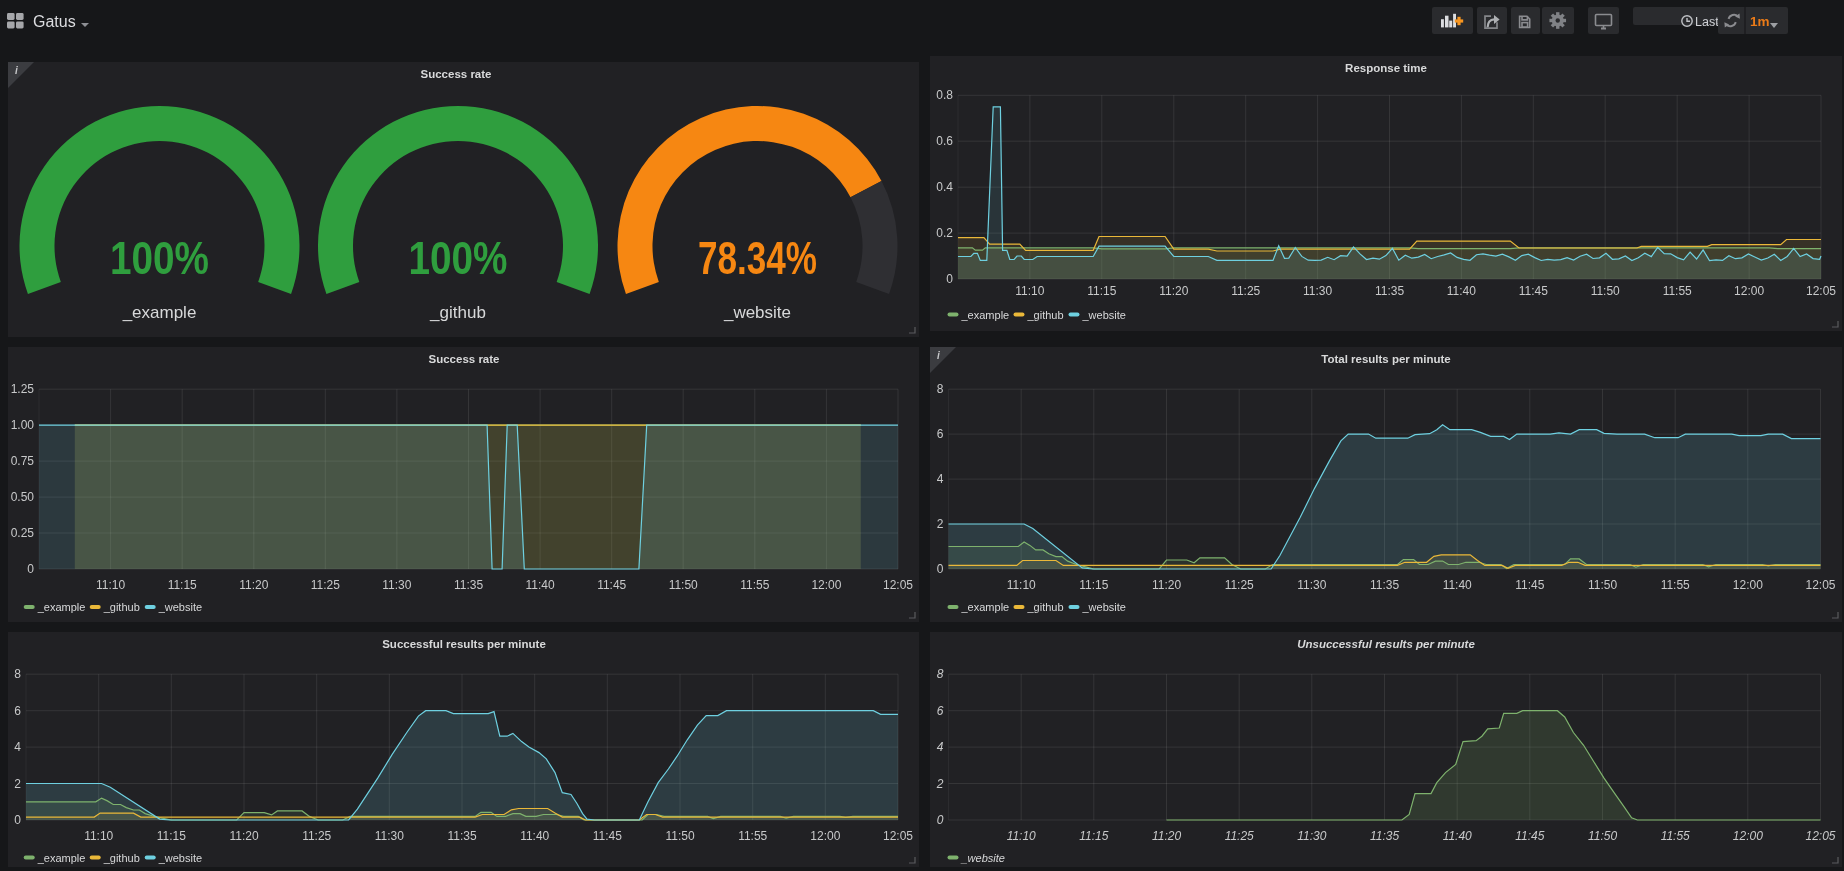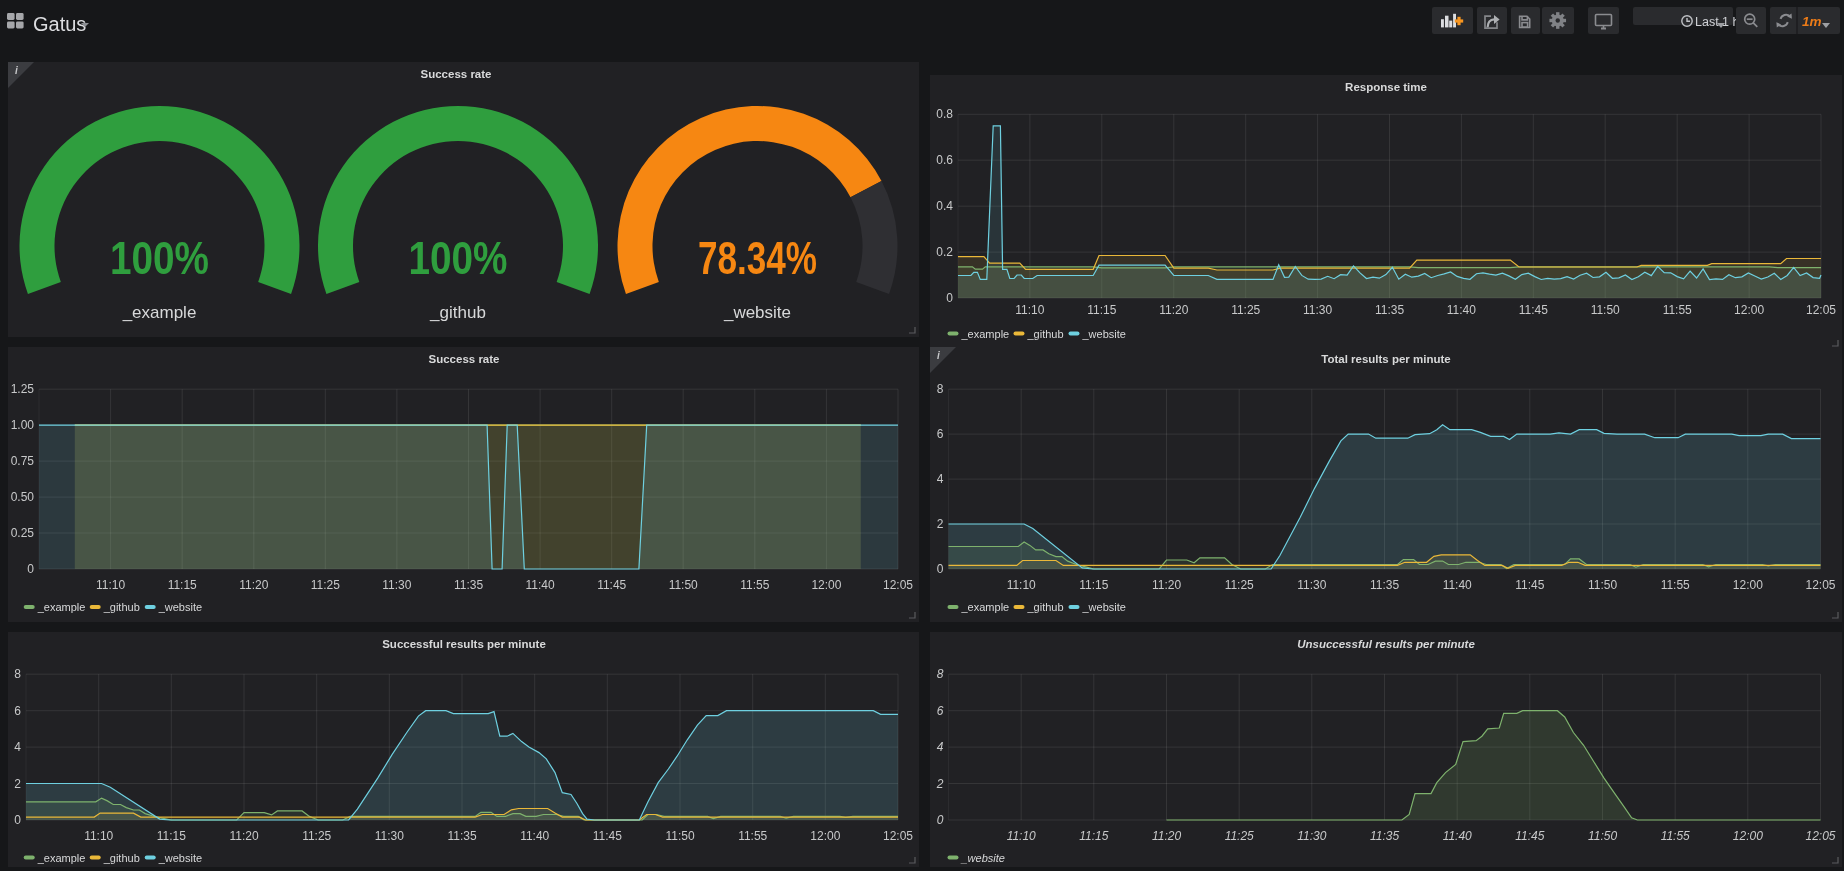--- a/index.html
+++ b/index.html
@@ -4,21 +4,21 @@
 body { width:1844px; height:871px; background:#161719; font-family:"Liberation Sans", sans-serif; overflow:hidden; position:relative; }
 svg text { font-family:"Liberation Sans", sans-serif; }
 </style></head>
 <body>
 <svg style="position:absolute;left:7px;top:13px" width="18" height="16">
 <rect x="0" y="0" width="7.6" height="7" rx="1.4" fill="#a6a7aa"></rect>
 <rect x="9" y="0" width="7.6" height="7" rx="1.4" fill="#a6a7aa"></rect>
 <rect x="0" y="8.4" width="7.6" height="7" rx="1.4" fill="#a6a7aa"></rect>
 <rect x="9" y="8.4" width="7.6" height="7" rx="1.4" fill="#a6a7aa"></rect>
 </svg>
-<div style="position:absolute;left:33px;top:13px;font-size:20px;color:#dcdde0;">Gatus</div>
+<div style="position:absolute;left:33px;top:13px;font-size:16px;color:#dcdde0;">Gatus</div>
 <div style="position:absolute;left:81px;top:22.5px;width:0;height:0;border-left:4px solid transparent;border-right:4px solid transparent;border-top:4.5px solid #8d8f94;"></div>
 <div style="position:absolute;left:1432px;top:7px;width:41px;height:27px;background:#2a2b2e;border-radius:2px;"><svg width="41" height="27">
       <g fill="#dcdde0">
 <rect x="9" y="12.2" width="2.9" height="8.2"></rect>
         <rect x="13" y="8.7" width="3.5" height="11.7"></rect>
         <rect x="17.2" y="13.6" width="3" height="6.8"></rect>
         <rect x="21.1" y="6.8" width="2.9" height="13.6"></rect>
       </g>
 <rect x="22.8" y="12.4" width="8.4" height="3.2" fill="#f79520"></rect>
 <rect x="25.4" y="9.8" width="3.2" height="8.4" fill="#f79520"></rect>
@@ -56,21 +56,21 @@
 <path d="M13 11 v3.2 h3"></path>
 </g>
 <text x="21" y="18.5" font-size="12.5" fill="#d0d2d6" font-family="Liberation Sans, sans-serif">Last 1 hour</text>
 </svg>
 <div style="position:absolute;left:84px;top:16px;width:0;height:0;border-left:4.5px solid transparent;border-right:4.5px solid transparent;border-top:5px solid #9d9fa3;"></div></div>
 <div style="position:absolute;left:1736px;top:7px;width:30px;height:27px;background:#2a2b2e;border-radius:2px;"><svg width="30" height="27" fill="none" stroke="#8b8c90" stroke-width="1.7">
 <circle cx="13.7" cy="12.2" r="5"></circle>
 <path d="M10.8 12.2 h5.8"></path>
 <path d="M17.3 15.9 l4 4"></path>
     </svg></div>
-<div style="position:absolute;left:1770px;top:7px;width:70px;height:27px;background:#2a2b2e;border-radius:2px;font-style:italic;"><svg width="70" height="27">
+<div style="position:absolute;left:1718px;top:7px;width:70px;height:27px;background:#2a2b2e;border-radius:2px;"><svg width="70" height="27">
 <g fill="none" stroke="#8b8c90" stroke-width="1.9">
 <path d="M19.9 9.3 a5.8 5.8 0 0 0 -9.4 2.6"></path>
 <path d="M8.4 17.7 a5.8 5.8 0 0 0 9.4 -2.6"></path>
 </g>
 <path d="M21.5 6.5 l0.4 5.2 l-4.8 -2.1 Z" fill="#8b8c90"></path>
 <path d="M6.8 20.5 l-0.4 -5.2 l4.8 2.1 Z" fill="#8b8c90"></path>
 <line x1="27" y1="0" x2="27" y2="27" stroke="#1c1d1f" stroke-width="1.5"></line>
 <text x="32" y="18.5" font-size="13.5" font-weight="bold" fill="#eb7b18" font-family="Liberation Sans, sans-serif">1m</text>
 </svg>
 <div style="position:absolute;left:52px;top:16px;width:0;height:0;border-left:4.5px solid transparent;border-right:4.5px solid transparent;border-top:5px solid #9d9fa3;"></div></div>
@@ -85,21 +85,21 @@
 <text x="450.0" y="256" text-anchor="middle" font-size="17" fill="#d8d9da">_github</text>
 <path d="M617.94,231.88 A140,140 0 0 1 873.51,119.03 L842.51,135.27 A105,105 0 0 0 650.83,219.91 Z" fill="#f68712"></path>
 <path d="M873.51,119.03 A140,140 0 0 1 881.06,231.88 L848.17,219.91 A105,105 0 0 0 842.51,135.27 Z" fill="#2f2f33"></path>
 <text x="749.5" y="212" text-anchor="middle" font-size="46" font-weight="bold" fill="#f68712" textLength="119" lengthAdjust="spacingAndGlyphs">78.34%</text>
 <text x="749.5" y="256" text-anchor="middle" font-size="17" fill="#d8d9da">_website</text>
 <path d="M0,0 L26,0 L0,26 Z" fill="#3b3c40"></path>
       <text x="7" y="12" font-size="10" font-style="italic" font-weight="bold" font-family="Liberation Serif, serif" fill="#c7c8ca">i</text>
 <path d="M901,271 L907,271 L907,265" stroke="#5a5b5e" stroke-width="1.2" fill="none"></path>
     </svg>
   </div>
-<div style="position:absolute;left:930px;top:75px;width:912px;height:275px;background:#212124;text-align:center;">
+<div style="position:absolute;left:930px;top:56px;width:912px;height:275px;background:#212124;text-align:center;">
     <svg width="912" height="275" style="display:block">
       <text x="456" y="16" text-anchor="middle" font-size="11.5" font-weight="bold" fill="#d8d9da">Response time</text>
 <line x1="99.9" y1="39.3" x2="99.9" y2="223.0" stroke="rgba(255,255,255,0.09)" stroke-width="1"></line>
 <line x1="171.8" y1="39.3" x2="171.8" y2="223.0" stroke="rgba(255,255,255,0.09)" stroke-width="1"></line>
 <line x1="243.8" y1="39.3" x2="243.8" y2="223.0" stroke="rgba(255,255,255,0.09)" stroke-width="1"></line>
 <line x1="315.7" y1="39.3" x2="315.7" y2="223.0" stroke="rgba(255,255,255,0.09)" stroke-width="1"></line>
 <line x1="387.6" y1="39.3" x2="387.6" y2="223.0" stroke="rgba(255,255,255,0.09)" stroke-width="1"></line>
 <line x1="459.5" y1="39.3" x2="459.5" y2="223.0" stroke="rgba(255,255,255,0.09)" stroke-width="1"></line>
 <line x1="531.4" y1="39.3" x2="531.4" y2="223.0" stroke="rgba(255,255,255,0.09)" stroke-width="1"></line>
 <line x1="603.3" y1="39.3" x2="603.3" y2="223.0" stroke="rgba(255,255,255,0.09)" stroke-width="1"></line>

